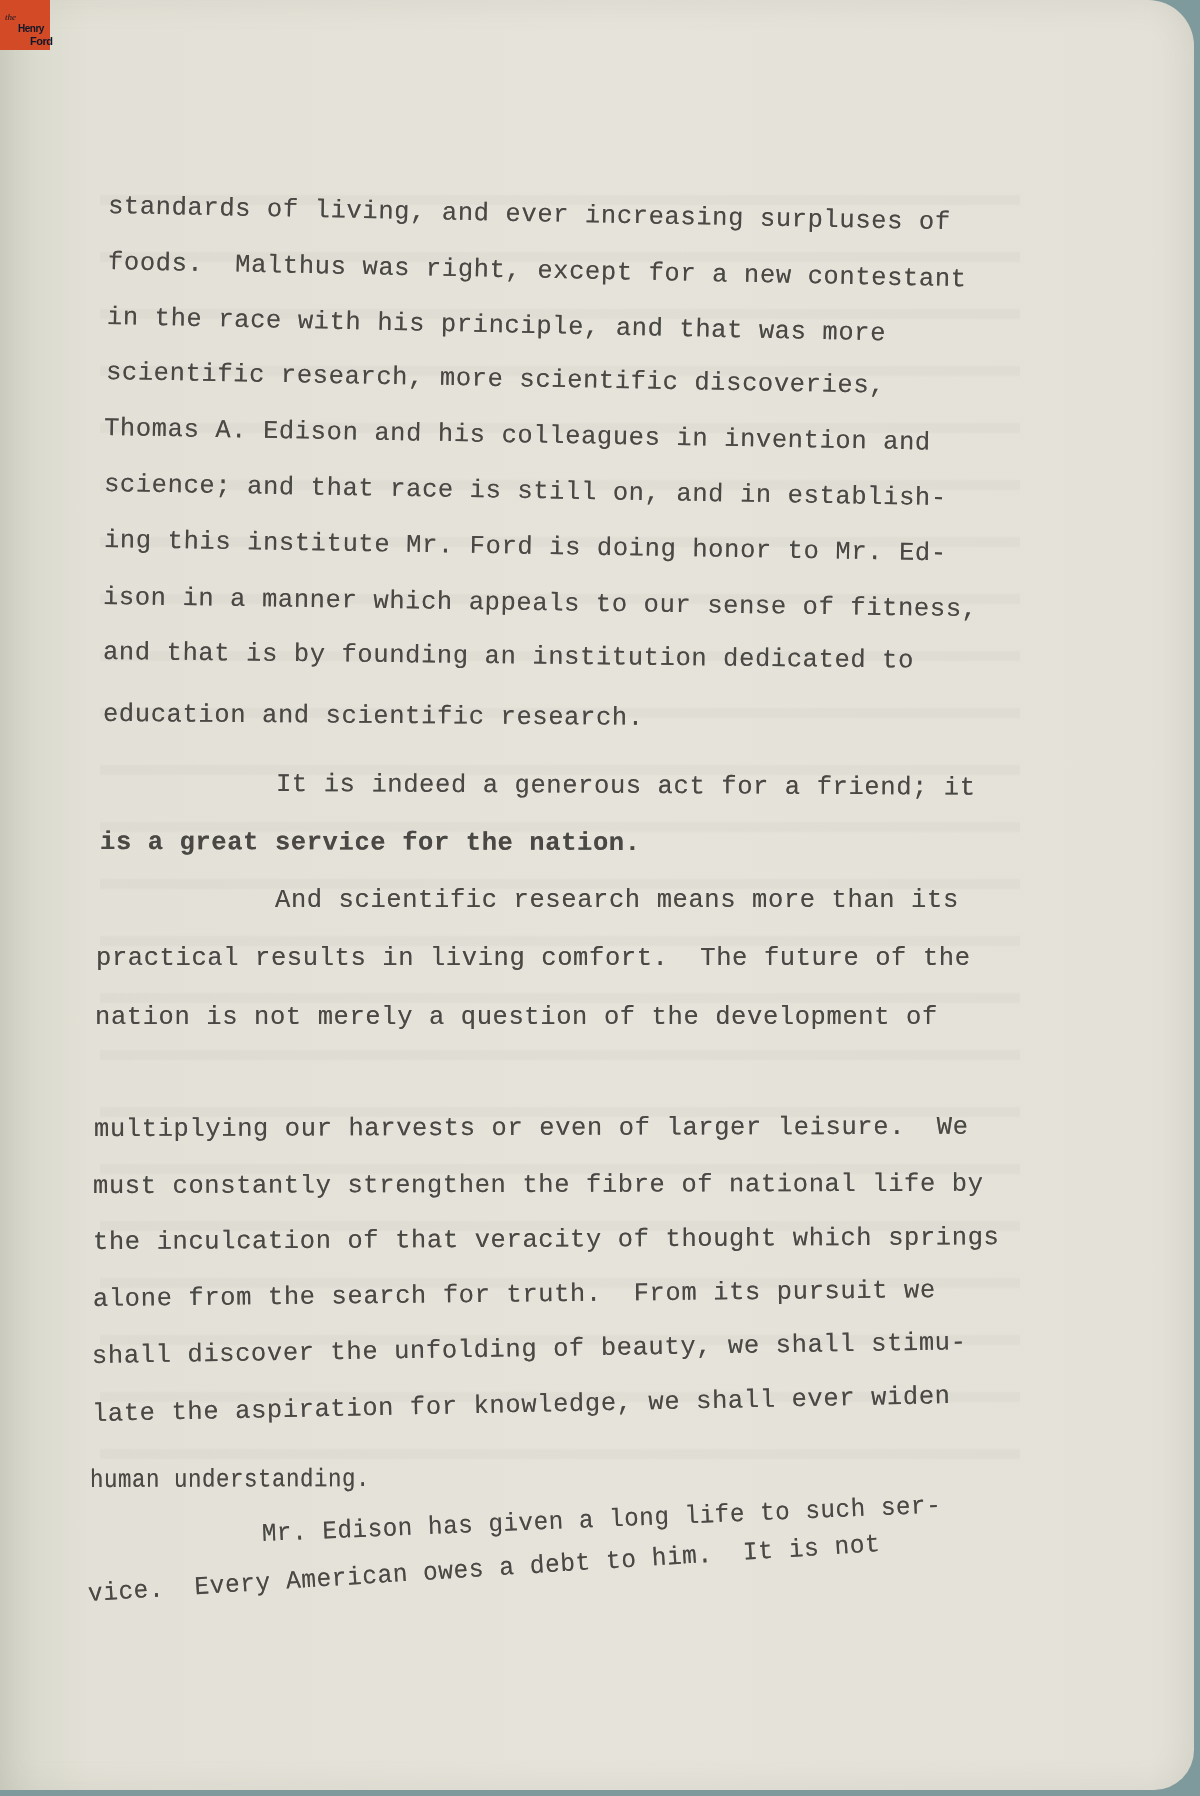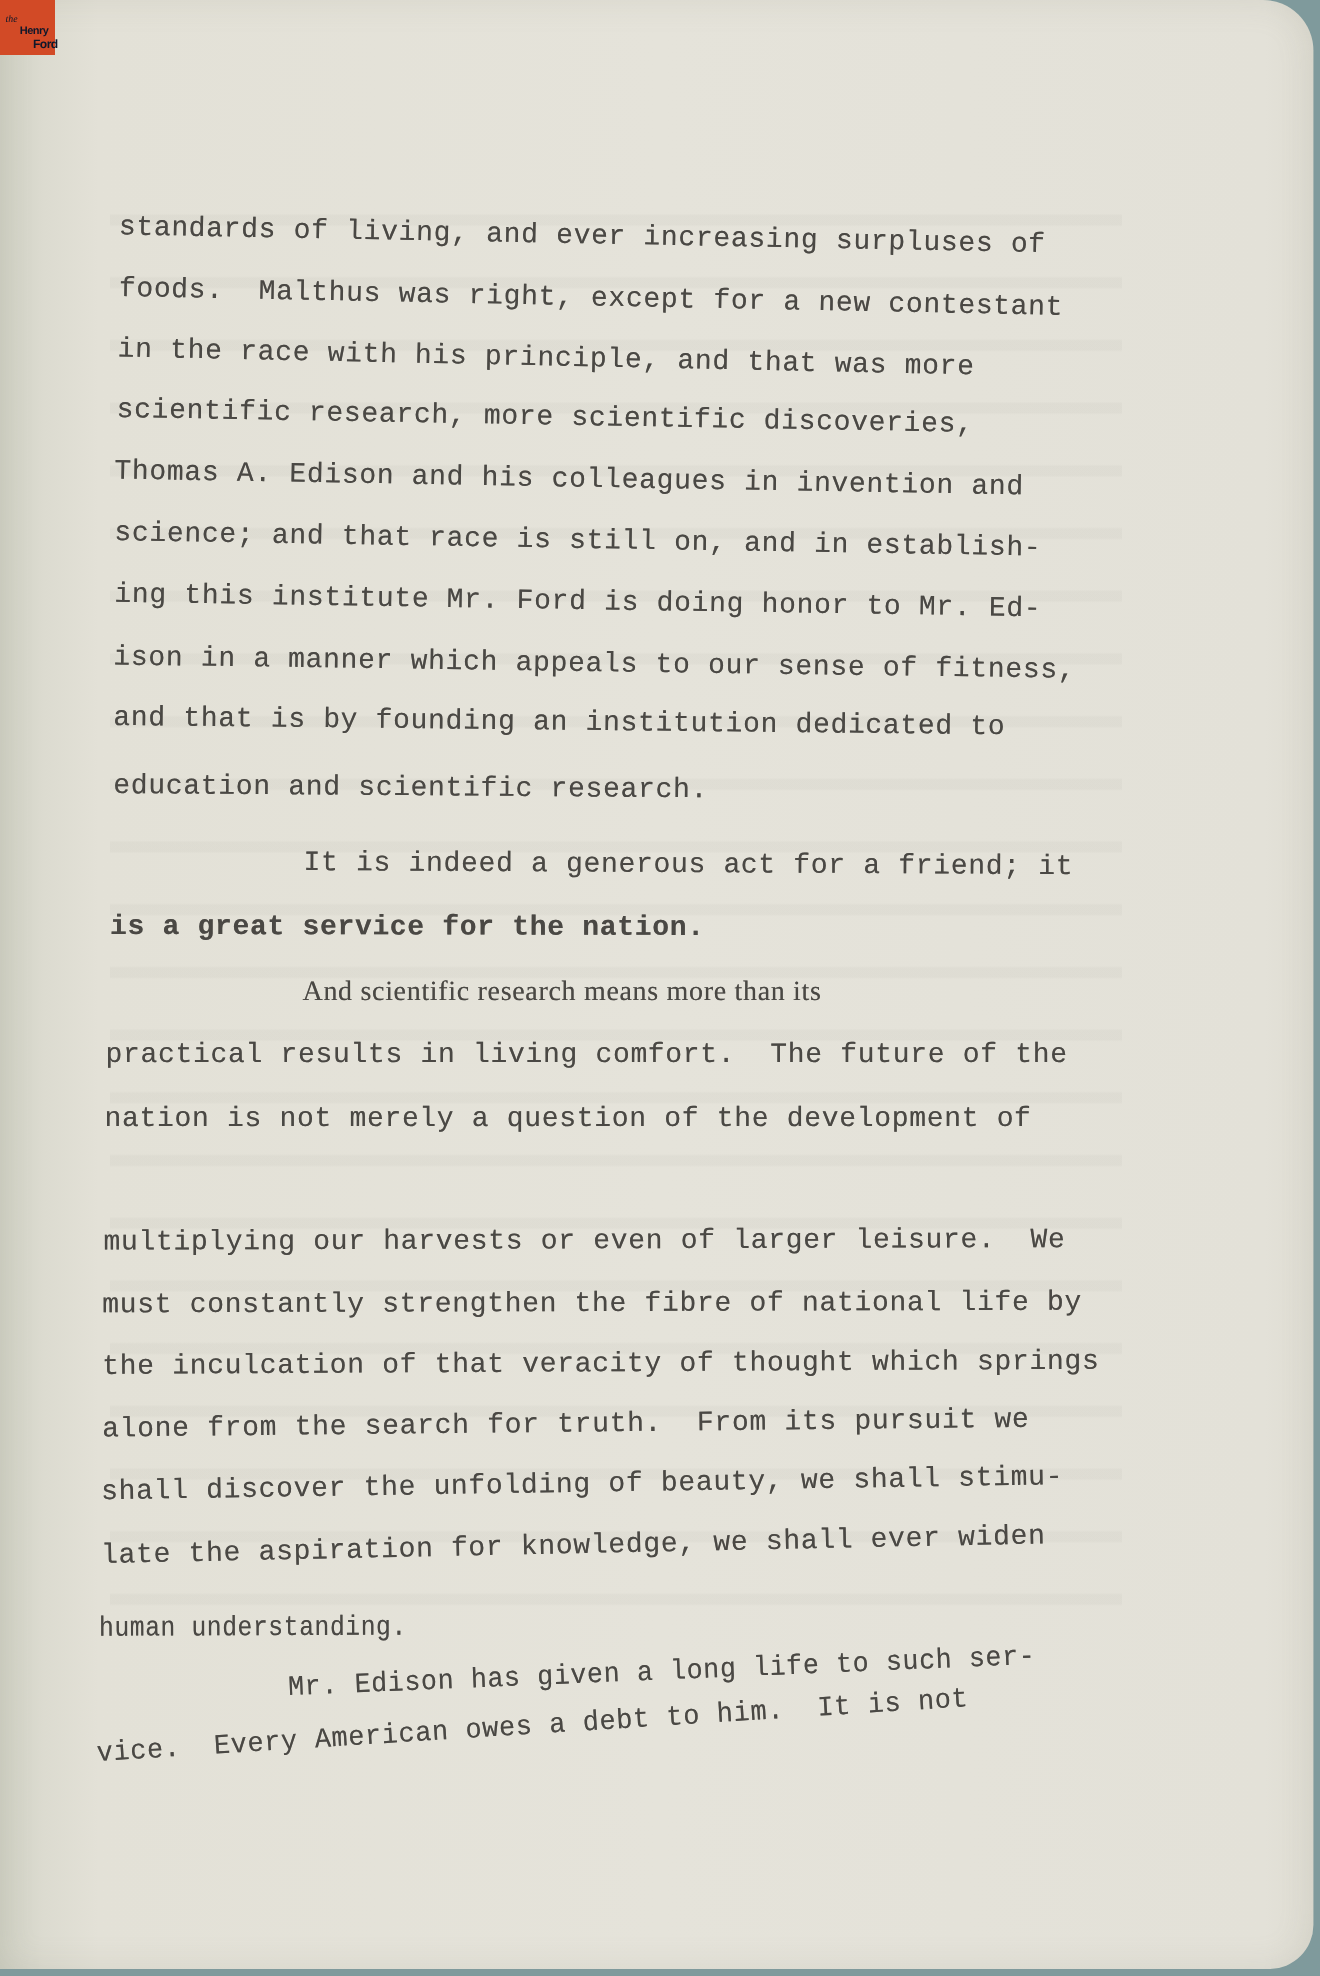--- a/index.html
+++ b/index.html
@@ -102,21 +102,21 @@
     <div class="line" style="left:107px; top:303px; transform: rotate(1.2deg);">in the race with his principle, and that was more</div>
     <div class="line" style="left:106px; top:358px; transform: rotate(1.0deg);">scientific research, more scientific discoveries,</div>
     <div class="line" style="left:104px; top:414px; transform: rotate(1.0deg);">Thomas A. Edison and his colleagues in invention and</div>
     <div class="line" style="left:104px; top:470px; transform: rotate(0.95deg);">science; and that race is still on, and in establish-</div>
     <div class="line" style="left:104px; top:526px; transform: rotate(0.9deg);">ing this institute Mr. Ford is doing honor to Mr. Ed-</div>
     <div class="line" style="left:103px; top:583px; transform: rotate(0.8deg);">ison in a manner which appeals to our sense of fitness,</div>
     <div class="line" style="left:103px; top:638px; transform: rotate(0.6deg);">and that is by founding an institution dedicated to</div>
     <div class="line" style="left:103px; top:700px; transform: rotate(0.4deg);">education and scientific research.</div>
     <div class="line" style="left:276px; top:770px; transform: rotate(0.3deg);">It is indeed a generous act for a friend; it</div>
     <div class="line" style="left:100px; top:828px; transform: rotate(0.1deg); font-weight: bold;">is a great service for the nation.</div>
-    <div class="line" style="left:275px; top:886px; transform: rotate(0deg); font-family: Liberation Serif, serif;">And scientific research means more than its</div>
+    <div class="line" style="left:275px; top:886px; transform: rotate(0deg);">And scientific research means more than its</div>
     <div class="line" style="left:95px; top:1003px; transform: rotate(0deg);">nation is not merely a question of the development of</div>
     <div class="line" style="left:96px; top:944px; transform: rotate(0deg);">practical results in living comfort.  The future of the</div>
     <div class="line" style="left:94px; top:1115px; transform: rotate(-0.15deg);">multiplying our harvests or even of larger leisure.  We</div>
     <div class="line" style="left:93px; top:1172px; transform: rotate(-0.15deg);">must constantly strengthen the fibre of national life by</div>
     <div class="line" style="left:93px; top:1228px; transform: rotate(-0.3deg);">the inculcation of that veracity of thought which springs</div>
     <div class="line" style="left:93px; top:1285px; transform: rotate(-0.6deg);">alone from the search for truth.  From its pursuit we</div>
     <div class="line" style="left:92px; top:1342px; transform: rotate(-0.9deg);">shall discover the unfolding of beauty, we shall stimu-</div>
     <div class="line" style="left:92px; top:1400px; transform: rotate(-1.2deg);">late the aspiration for knowledge, we shall ever widen</div>
     <div class="line" style="left:90px; top:1466px; transform: rotate(-0.2deg) scaleX(0.88);">human understanding.</div>
     <div class="line" style="left:262px; top:1520px; transform: rotate(-2.4deg) scaleX(0.95);">Mr. Edison has given a long life to such ser-</div>

